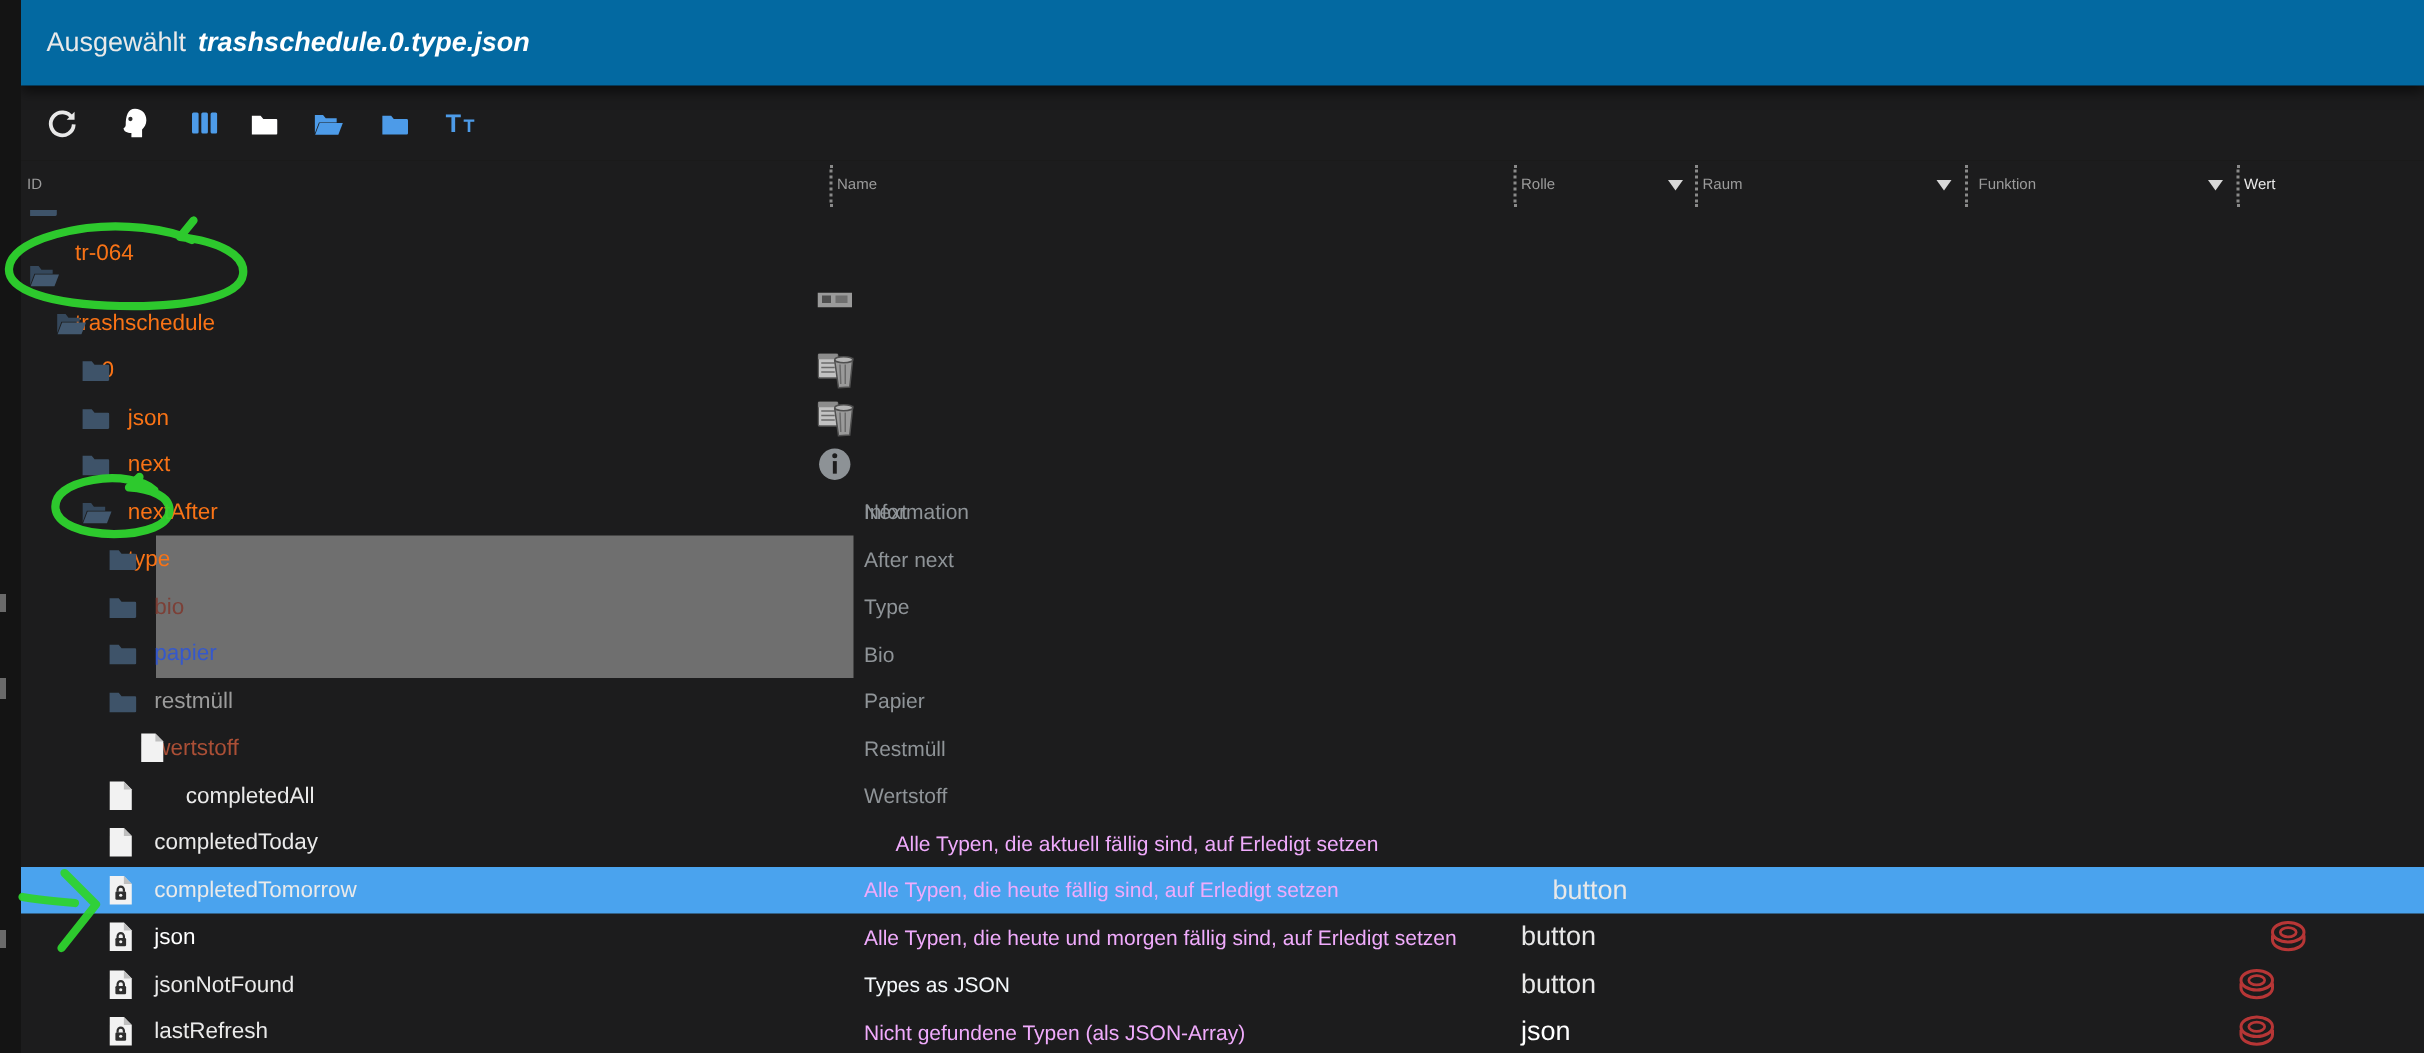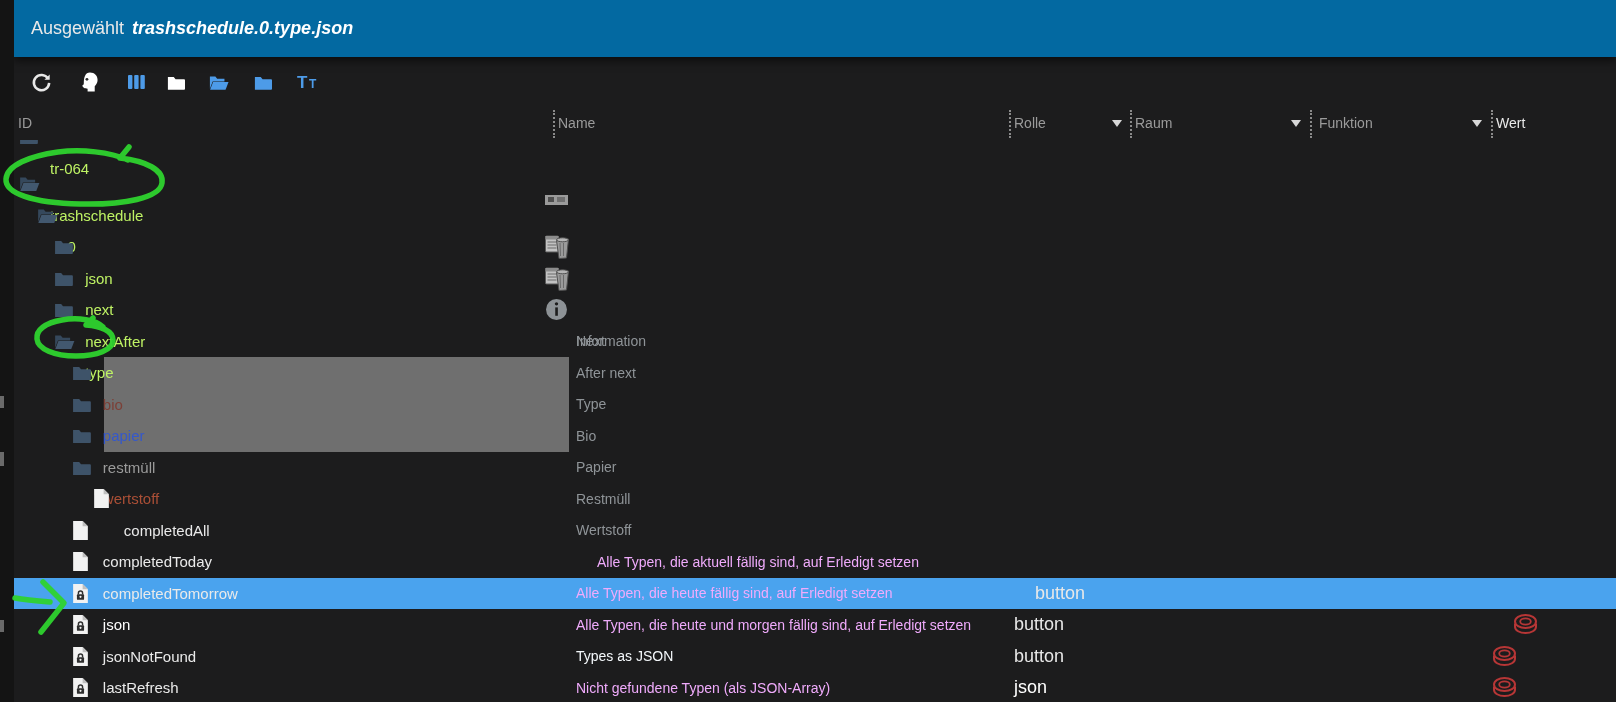--- a/index.html
+++ b/index.html
@@ -8,32 +8,32 @@
   
   .topbar{position:absolute;left:14px;right:0;top:0;height:57px;background:#0369a1;
           display:flex;align-items:center;box-shadow:0 4px 8px rgba(0,0,0,.55);z-index:5;}
   .topbar .prefix{color:#e9e9e9;font-size:18px;margin-left:17px;}
   .topbar .path{color:#ffffff;font-size:18px;font-weight:bold;font-style:italic;margin-left:8px;}
   
   .toolbar{position:absolute;left:14px;right:0;top:57px;height:50px;background:#1c1c1d;}
   .tb-icon{position:absolute;top:0;height:50px;width:30px;display:flex;align-items:center;justify-content:center;cursor:pointer;}
   
   .thead{position:absolute;left:14px;right:0;top:107px;height:33px;background:#1c1c1d;}
-  .hlabel{position:absolute;top:0;height:33px;line-height:33px;font-size:14px;color:#9b9b9b;}
+  .hlabel{position:absolute;top:0;height:33px;line-height:33px;font-size:10px;color:#9b9b9b;}
   .hlabel.bright{color:#e9e9e9;}
   .hsep{position:absolute;top:3px;height:28px;width:0;border-left:2px dotted #8a8a8a;}
   .harrow{position:absolute;top:13px;width:0;height:0;border-left:5.5px solid transparent;
           border-right:5.5px solid transparent;border-top:7px solid #d8d8d8;cursor:pointer;}
   
   .tbody{position:absolute;left:0;top:140px;right:0;bottom:0;overflow:hidden;background:#1c1c1d;}
   .row{position:absolute;left:0;width:1616px;height:31.5px;cursor:pointer;}
   .row.selected{background:#4aa3ee;margin-left:14px;width:1602px;}
   .row.selected .cell{margin-left:-14px;}
   .cell{position:absolute;top:0;height:31.5px;display:flex;align-items:center;}
-  .idlab{font-size:15px;color:#bef264;white-space:nowrap;}
+  .idlab{font-size:15px;color:#f97316;white-space:nowrap;}
   .idlab.state{color:#eaeaea;}
   .row.selected .idlab{color:#ffffff;}
   .namelab{font-size:14px;white-space:nowrap;}
   .namelab.dim{color:#8f9498;}
   .namelab.bright{color:#f0abfc;}
   .row.selected .namelab{color:#f4f8fb;}
   .rolelab{font-size:18px;color:#e8e8e8;}
   .row.selected .rolelab{color:#ffffff;}
   
   .drag-overlay{position:absolute;left:104px;top:217px;width:465px;height:94.5px;

